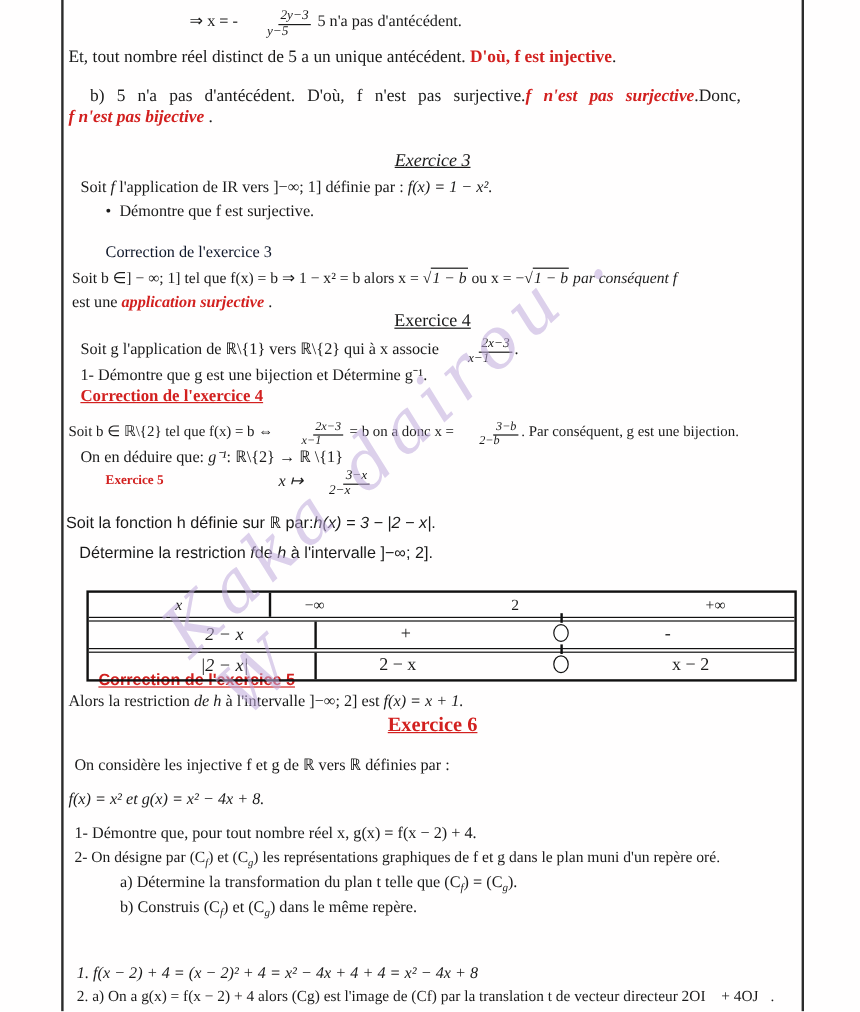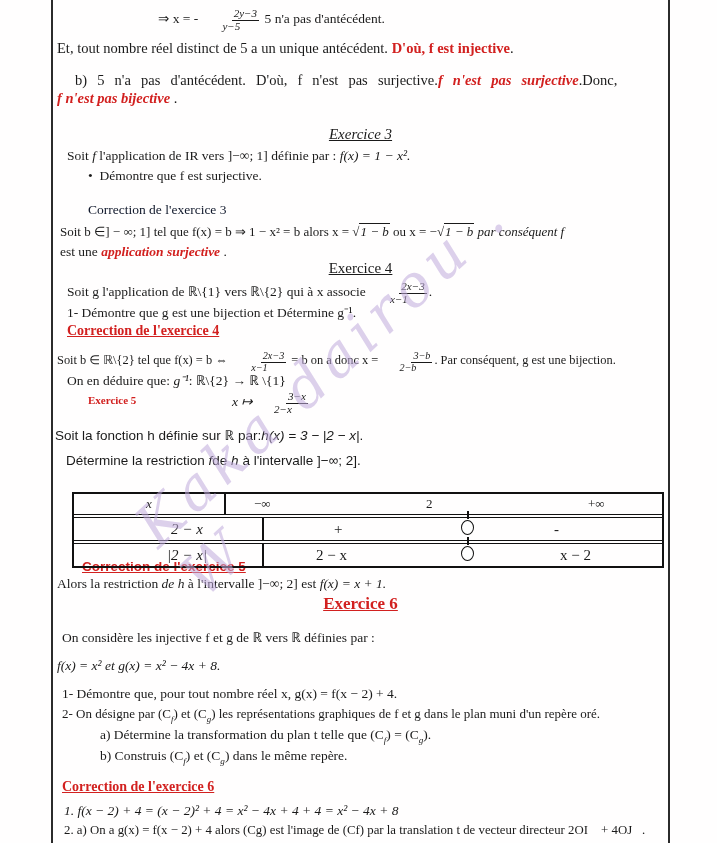--- a/index.html
+++ b/index.html
@@ -173,20 +173,19 @@
     </div>
 
     <div class="ln" style="top:748px;left:100px">
       <span>b) Construis (C</span><sub>f</sub><span>) et (C</span><sub>g</sub><span>) dans le même repère.</span>
     </div>
 
     <div class="ln" style="top:727px;left:100px">
       <span>a) Détermine la transformation du plan t telle que (C</span><sub>f</sub><span>) = (C</span><sub>g</sub><span>).</span>
     </div>
 
-    <div class="ln redb u" style="top:778px;left:62px;font-size:14px">Correction de l'exercice 6</div>
 
     <div class="ln math" style="top:803px;left:64px">1.  f(x − 2) + 4 = (x − 2)² + 4 = x² − 4x + 4 + 4 = x² − 4x + 8</div>
 
     <div class="ln" style="top:823px;left:64px;font-size:12.8px">2.  a) On a g(x) = f(x − 2) + 4 alors (Cg) est l'image de (Cf) par la translation t de vecteur directeur 2OI⃗ + 4OJ⃗.</div>
 
   </div>
 </div>
 
 </body></html>

